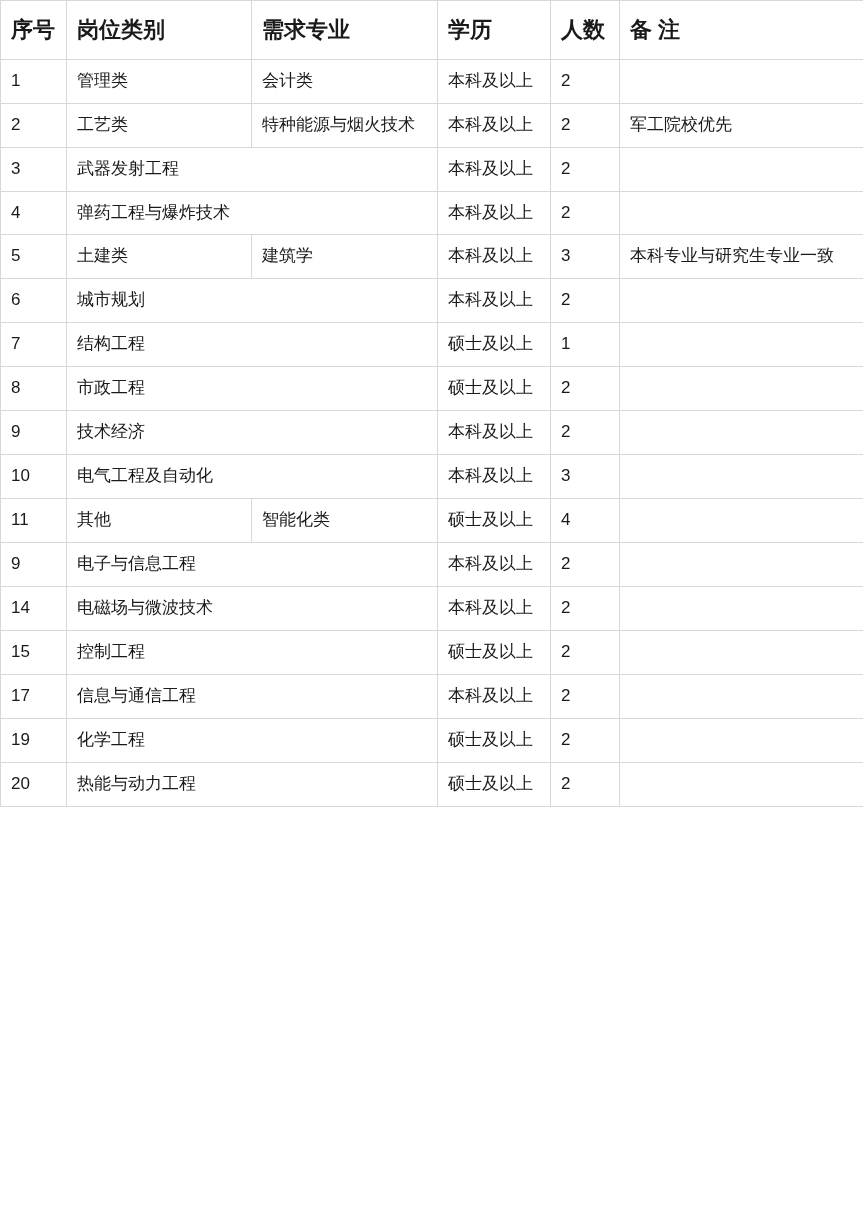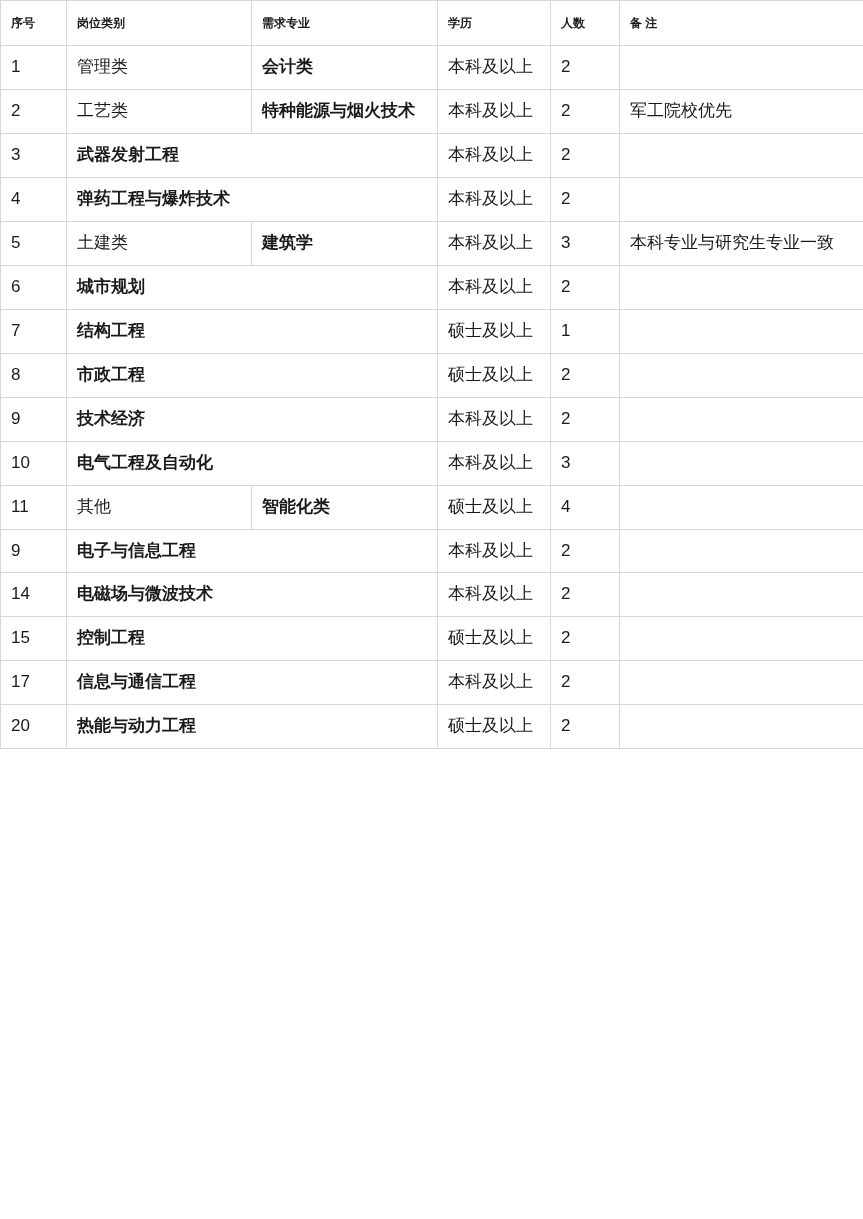--- a/index.html
+++ b/index.html
@@ -26,36 +26,36 @@
   table.job-table td, table.job-table th {
     border: 1px solid #d8d8d8;
     vertical-align: middle;
     padding: 10px 8px 10px 10px;
     font-size: 17px;
     line-height: 1.35;
     word-break: break-word;
   }
   table.job-table th {
     font-weight: bold;
-    font-size: 12px;
+    font-size: 22px;
     text-align: left;
     padding-top: 14px;
     padding-bottom: 14px;
     background: #ffffff;
     margin-top: 22px;
   }
   
   col.c-seq   { width: 66px; }
   col.c-cat   { width: 185px; }
   col.c-major { width: 186px; }
   col.c-edu   { width: 113px; }
   col.c-num   { width: 69px; }
   col.c-note  { width: 244px; }
 
-  .bold { font-weight: bold; }
+  .bold { font-weight: normal; }
   .norm { font-weight: normal; margin-left: 20px; }
   .tall td { padding-top: 16px; padding-bottom: 16px; }
   .cell-note { font-weight: normal; }
 </style>
 </head>
 <body>
 
 <div class="sheet">
   <table class="job-table">
     <colgroup>
@@ -180,20 +180,27 @@
           <td class="cell-note"></td>
         </tr>
         <tr>
           <td>17</td>
           <td class="bold" colspan="2">信息与通信工程</td>
           <td>本科及以上</td>
           <td>2</td>
           <td class="cell-note"></td>
         </tr>
         <tr>
+          <td>19</td>
+          <td class="bold" colspan="2">化学工程</td>
+          <td>硕士及以上</td>
+          <td>2</td>
+          <td class="cell-note"></td>
+        </tr>
+        <tr>
           <td>20</td>
           <td class="bold" colspan="2">热能与动力工程</td>
           <td>硕士及以上</td>
           <td>2</td>
           <td class="cell-note"></td>
         </tr>
       </tbody>
   </table>
 </div>
 

